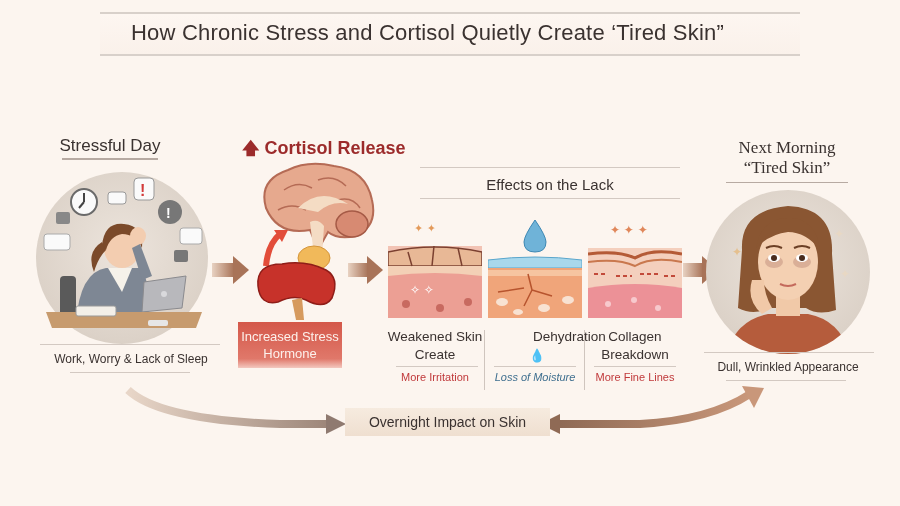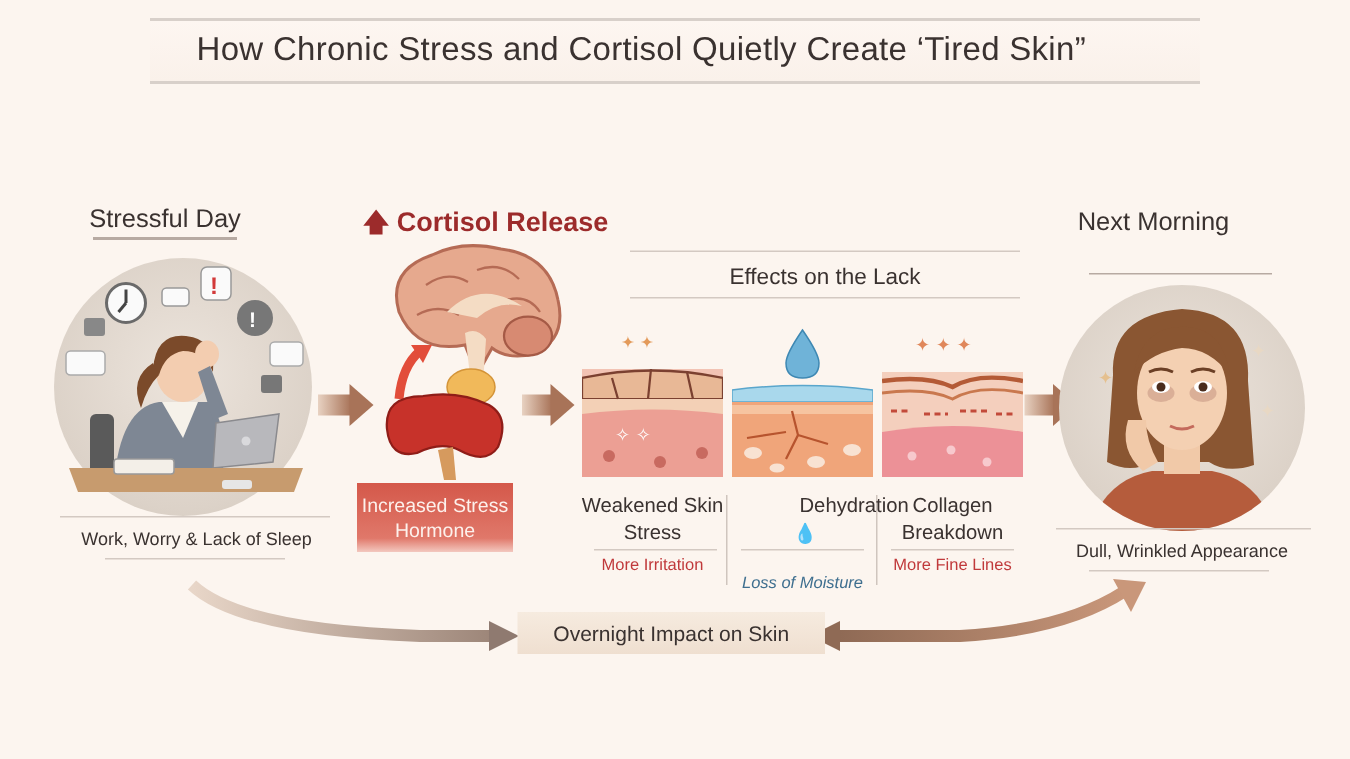--- a/index.html
+++ b/index.html
@@ -190,38 +190,39 @@
     <path d="M0 36 Q30 32 47 40 Q64 30 94 36" stroke="#b45a36" stroke-width="3" fill="none"></path>
     <path d="M0 44 Q30 40 47 48 Q64 38 94 44" stroke="#c9784e" stroke-width="2" fill="none"></path>
     <path d="M6 56 L20 56 M28 58 L44 58 M52 56 L70 56 M76 58 L90 58" stroke="#c24a3a" stroke-width="2" stroke-dasharray="4 3"></path>
     <path d="M0 70 Q47 62 94 70 L94 100 L0 100 Z" fill="#ec9197"></path>
     <circle cx="20" cy="86" r="3" fill="#f7c9cd"></circle>
     <circle cx="46" cy="82" r="3" fill="#f7c9cd"></circle>
     <circle cx="70" cy="90" r="3" fill="#f7c9cd"></circle>
   </svg>
 </div>
 
-<div class="skin-label" style="left:386px;top:328px;width:98px;">Weakened Skin Stress</div>
+<div class="skin-label" style="left:386px;top:328px;width:98px;">Weakened Skin Create</div>
 <div class="skin-label" style="left:486px;top:328px;width:98px;padding-left:47px;">Dehydration</div>
 <div class="abs" style="left:529px;top:348px;font-size:13px;color:#4e9ec8;">💧</div>
 <div class="skin-label" style="left:586px;top:328px;width:98px;">Collagen Breakdown</div>
 
 <div class="abs thin-rule" style="left:396px;top:366px;width:82px;"></div>
 <div class="abs thin-rule" style="left:494px;top:366px;width:82px;"></div>
 <div class="abs thin-rule" style="left:594px;top:366px;width:82px;"></div>
 
 <div class="skin-effect" style="left:386px;top:371px;width:98px;color:#c0393b;">More Irritation</div>
-<div class="skin-effect" style="left:486px;top:371px;width:98px;color:#3f6f8f;font-style:italic;margin-top:12px;">Loss of Moisture</div>
+<div class="skin-effect" style="left:486px;top:371px;width:98px;color:#3f6f8f;font-style:italic;">Loss of Moisture</div>
 <div class="skin-effect" style="left:586px;top:371px;width:98px;color:#c0393b;">More Fine Lines</div>
 
 <div class="abs arrow-shaft" style="left:683px;top:263px;width:20px;"></div>
 <div class="abs arrow-head" style="left:702px;top:256px;"></div>
 
-<div class="abs heading" style="left:694px;top:138px;width:150px;line-height:20px;">
+<div class="abs heading" style="left:712px;top:138px;width:150px;line-height:20px;font-family:Liberation Serif, serif;">
   <div>Next Morning</div>
+  <div>“Tired Skin”</div>
 </div>
 <div class="abs heading-underline" style="left:726px;top:182px;width:122px;height:1px;"></div>
 
 <div class="abs circle" style="left:706px;top:190px;width:164px;height:164px;overflow:hidden;">
   <svg width="164" height="164" viewBox="0 0 164 164">
     <text x="26" y="66" font-size="12" fill="#e5c08f" font-family="DejaVu Sans, sans-serif">✦</text>
     <text x="128" y="48" font-size="12" fill="#e8d8c4" font-family="DejaVu Sans, sans-serif">✦</text>
     <text x="134" y="88" font-size="12" fill="#e8d8c4" font-family="DejaVu Sans, sans-serif">✦</text>
 
     <path d="M36 60 Q34 20 82 16 Q128 18 126 64 L130 120 Q112 126 100 118 L62 118 Q48 126 32 118 Z" fill="#8a5632"></path>

